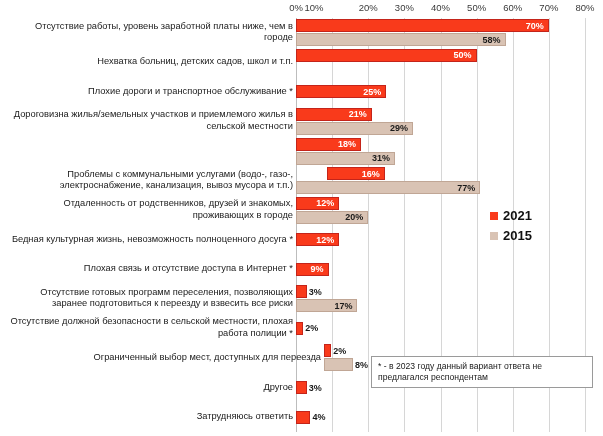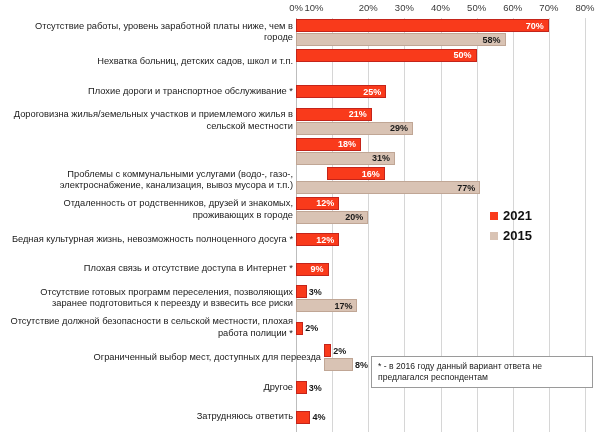--- a/index.html
+++ b/index.html
@@ -282,15 +282,15 @@
     <div class="legend-item">
       <span class="legend-swatch c2021"></span>
       <span>2021</span>
     </div>
     <div class="legend-item">
       <span class="legend-swatch c2015"></span>
       <span>2015</span>
     </div>
   </div>
 
-  <div class="footnote">* - в 2016 году данный вариант ответа не предлагался респондентам</div>
+  <div class="footnote">* - в 2023 году данный вариант ответа не предлагался респондентам</div>
 
 </div>
 
 </body></html>

